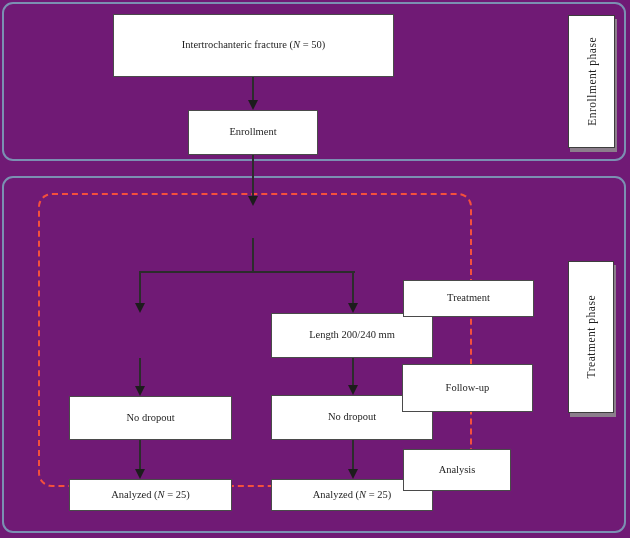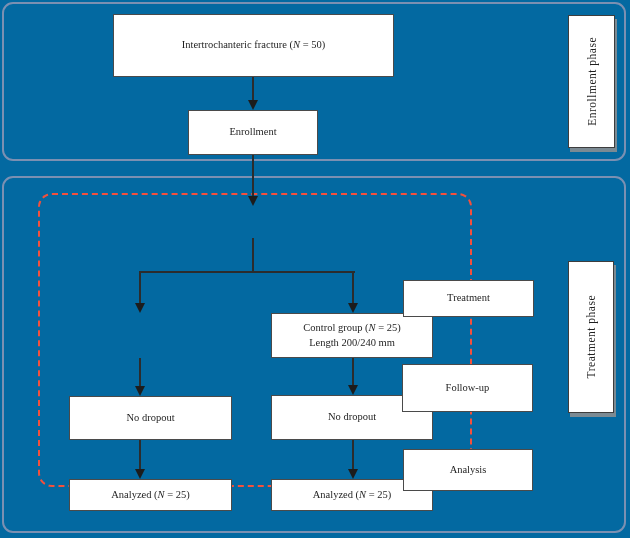--- a/index.html
+++ b/index.html
@@ -2,21 +2,21 @@
 <html><head>
 <meta charset="utf-8">
 <style>
   html, body { margin: 0; padding: 0; background: #ffffff; }
   .canvas {
     position: relative;
     width: 630px;
     height: 538px;
     font-family: "Liberation Serif", "DejaVu Serif", serif;
     color: #1f1f1f;
-    background: #0369a1;
+    background: #701a75;
     overflow: hidden;
   }
   .section {
     position: absolute;
     border: 2px solid #7b90b2;
     border-radius: 11px;
     background: transparent;
     box-sizing: border-box;
   }
   .sec-enroll { left: 2px; top: 2px; width: 624px; height: 159px; }
@@ -115,21 +115,20 @@
     <span><span>Intertrochanteric fracture (</span><i>N</i><span> = 50)</span></span>
   </div>
 
   <div class="box" style="left:188px;top:110px;width:130px;height:45px">
     <span>Enrollment</span>
   </div>
 
 
 
   <div class="box" style="left:271px;top:313px;width:162px;height:45px">
-    <span><span>Control group (</span><i>N</i><span> = 25)</span></span>
     <span>Length 200/240 mm</span>
   </div>
 
   <div class="box" style="left:403px;top:280px;width:131px;height:37px;z-index:4">
     <span>Treatment</span>
   </div>
 
   <div class="box" style="left:69px;top:396px;width:163px;height:44px">
     <span>No dropout</span>
   </div>
@@ -143,21 +142,21 @@
   </div>
 
   <div class="box" style="left:69px;top:479px;width:163px;height:32px">
     <span><span>Analyzed (</span><i>N</i><span> = 25)</span></span>
   </div>
 
   <div class="box" style="left:271px;top:479px;width:162px;height:32px">
     <span><span>Analyzed (</span><i>N</i><span> = 25)</span></span>
   </div>
 
-  <div class="box" style="left:403px;top:449px;width:130px;height:42px;z-index:4">
+  <div class="box" style="left:403px;top:449px;width:108px;height:42px;z-index:4">
     <span>Analysis</span>
   </div>
 
   <div class="vlabel-box" style="left:568px;top:15px;width:47px;height:133px">
     <span>Enrollment phase</span>
   </div>
 
   <div class="vlabel-box" style="left:568px;top:261px;width:46px;height:152px">
     <span>Treatment phase</span>
   </div>

